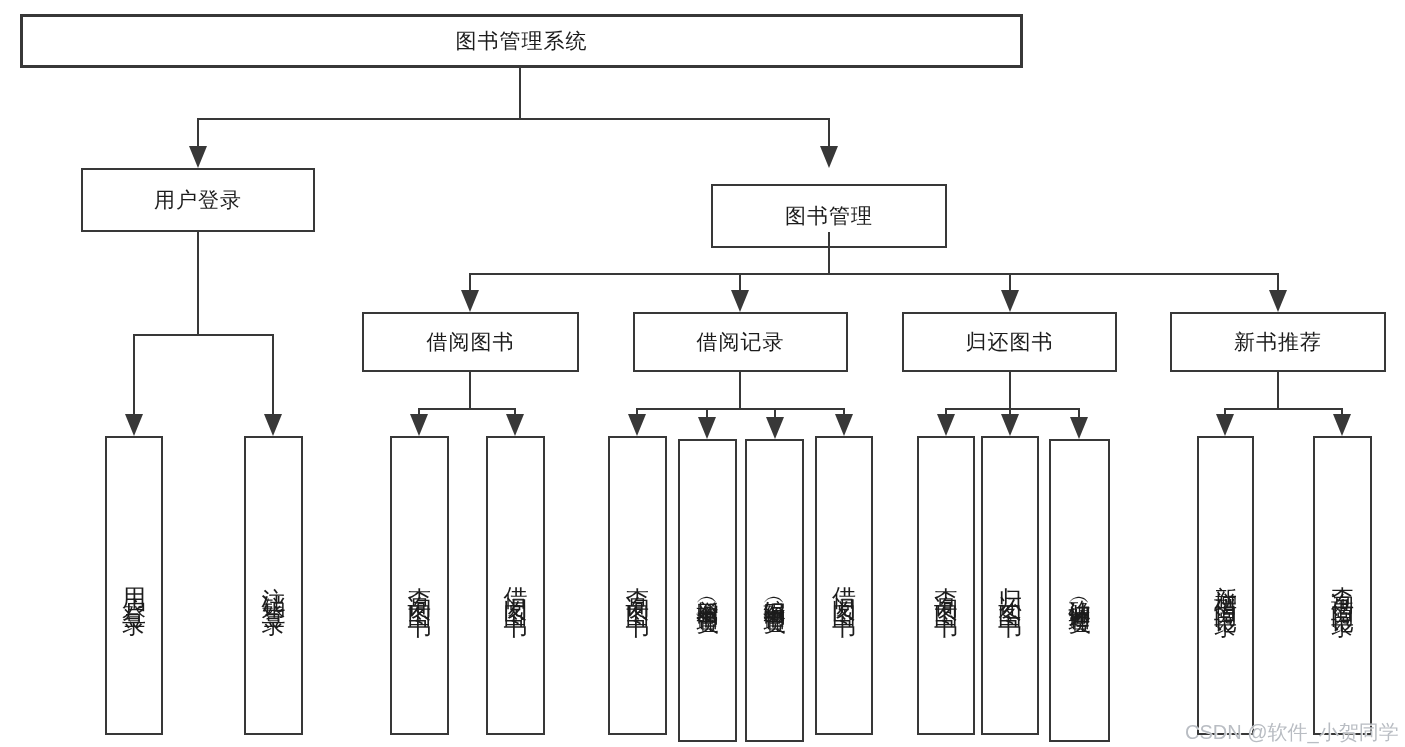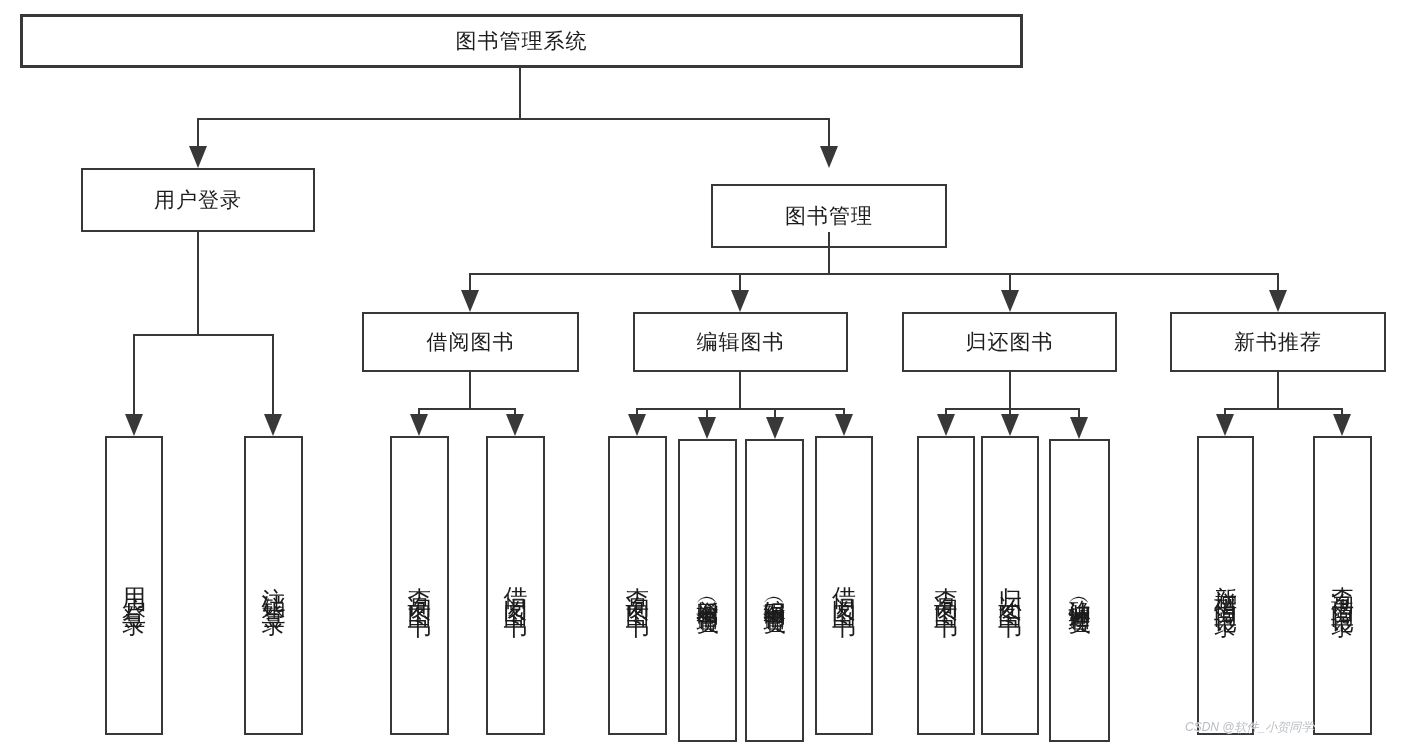--- a/index.html
+++ b/index.html
@@ -32,23 +32,22 @@
   .ln{position:absolute;background:var(--line);}
   .v{width:2px;}
   .h{height:2px;}
   .arr{
     position:absolute;width:0;height:0;
     border-left:9px solid transparent;border-right:9px solid transparent;
     border-top:22px solid var(--line);
   }
   .watermark{
     position:absolute;left:1185px;top:719px;z-index:5;
-    font-size:12px;color:var(--watermark);white-space:nowrap;
+    font-size:20px;color:var(--watermark);white-space:nowrap;
     text-shadow:1px 1px 0 rgba(255,255,255,0.85);
-    font-style:italic;
   }
 </style>
 </head>
 <body>
 
 <div id="canvas">
 
   <div class="node root" style="left:20px;top:14px;width:1003px;height:54px">
     <span class="hlabel">图书管理系统</span>
   </div>
@@ -59,21 +58,21 @@
 
   <div class="node" style="left:711px;top:184px;width:236px;height:64px">
     <span class="hlabel">图书管理</span>
   </div>
 
   <div class="node" style="left:362px;top:312px;width:217px;height:60px">
     <span class="hlabel">借阅图书</span>
   </div>
 
   <div class="node" style="left:633px;top:312px;width:215px;height:60px">
-    <span class="hlabel">编辑图书</span>
+    <span class="hlabel">借阅记录</span>
   </div>
 
   <div class="node" style="left:902px;top:312px;width:215px;height:60px">
     <span class="hlabel">归还图书</span>
   </div>
 
   <div class="node" style="left:1170px;top:312px;width:216px;height:60px">
     <span class="hlabel">新书推荐</span>
   </div>
 

